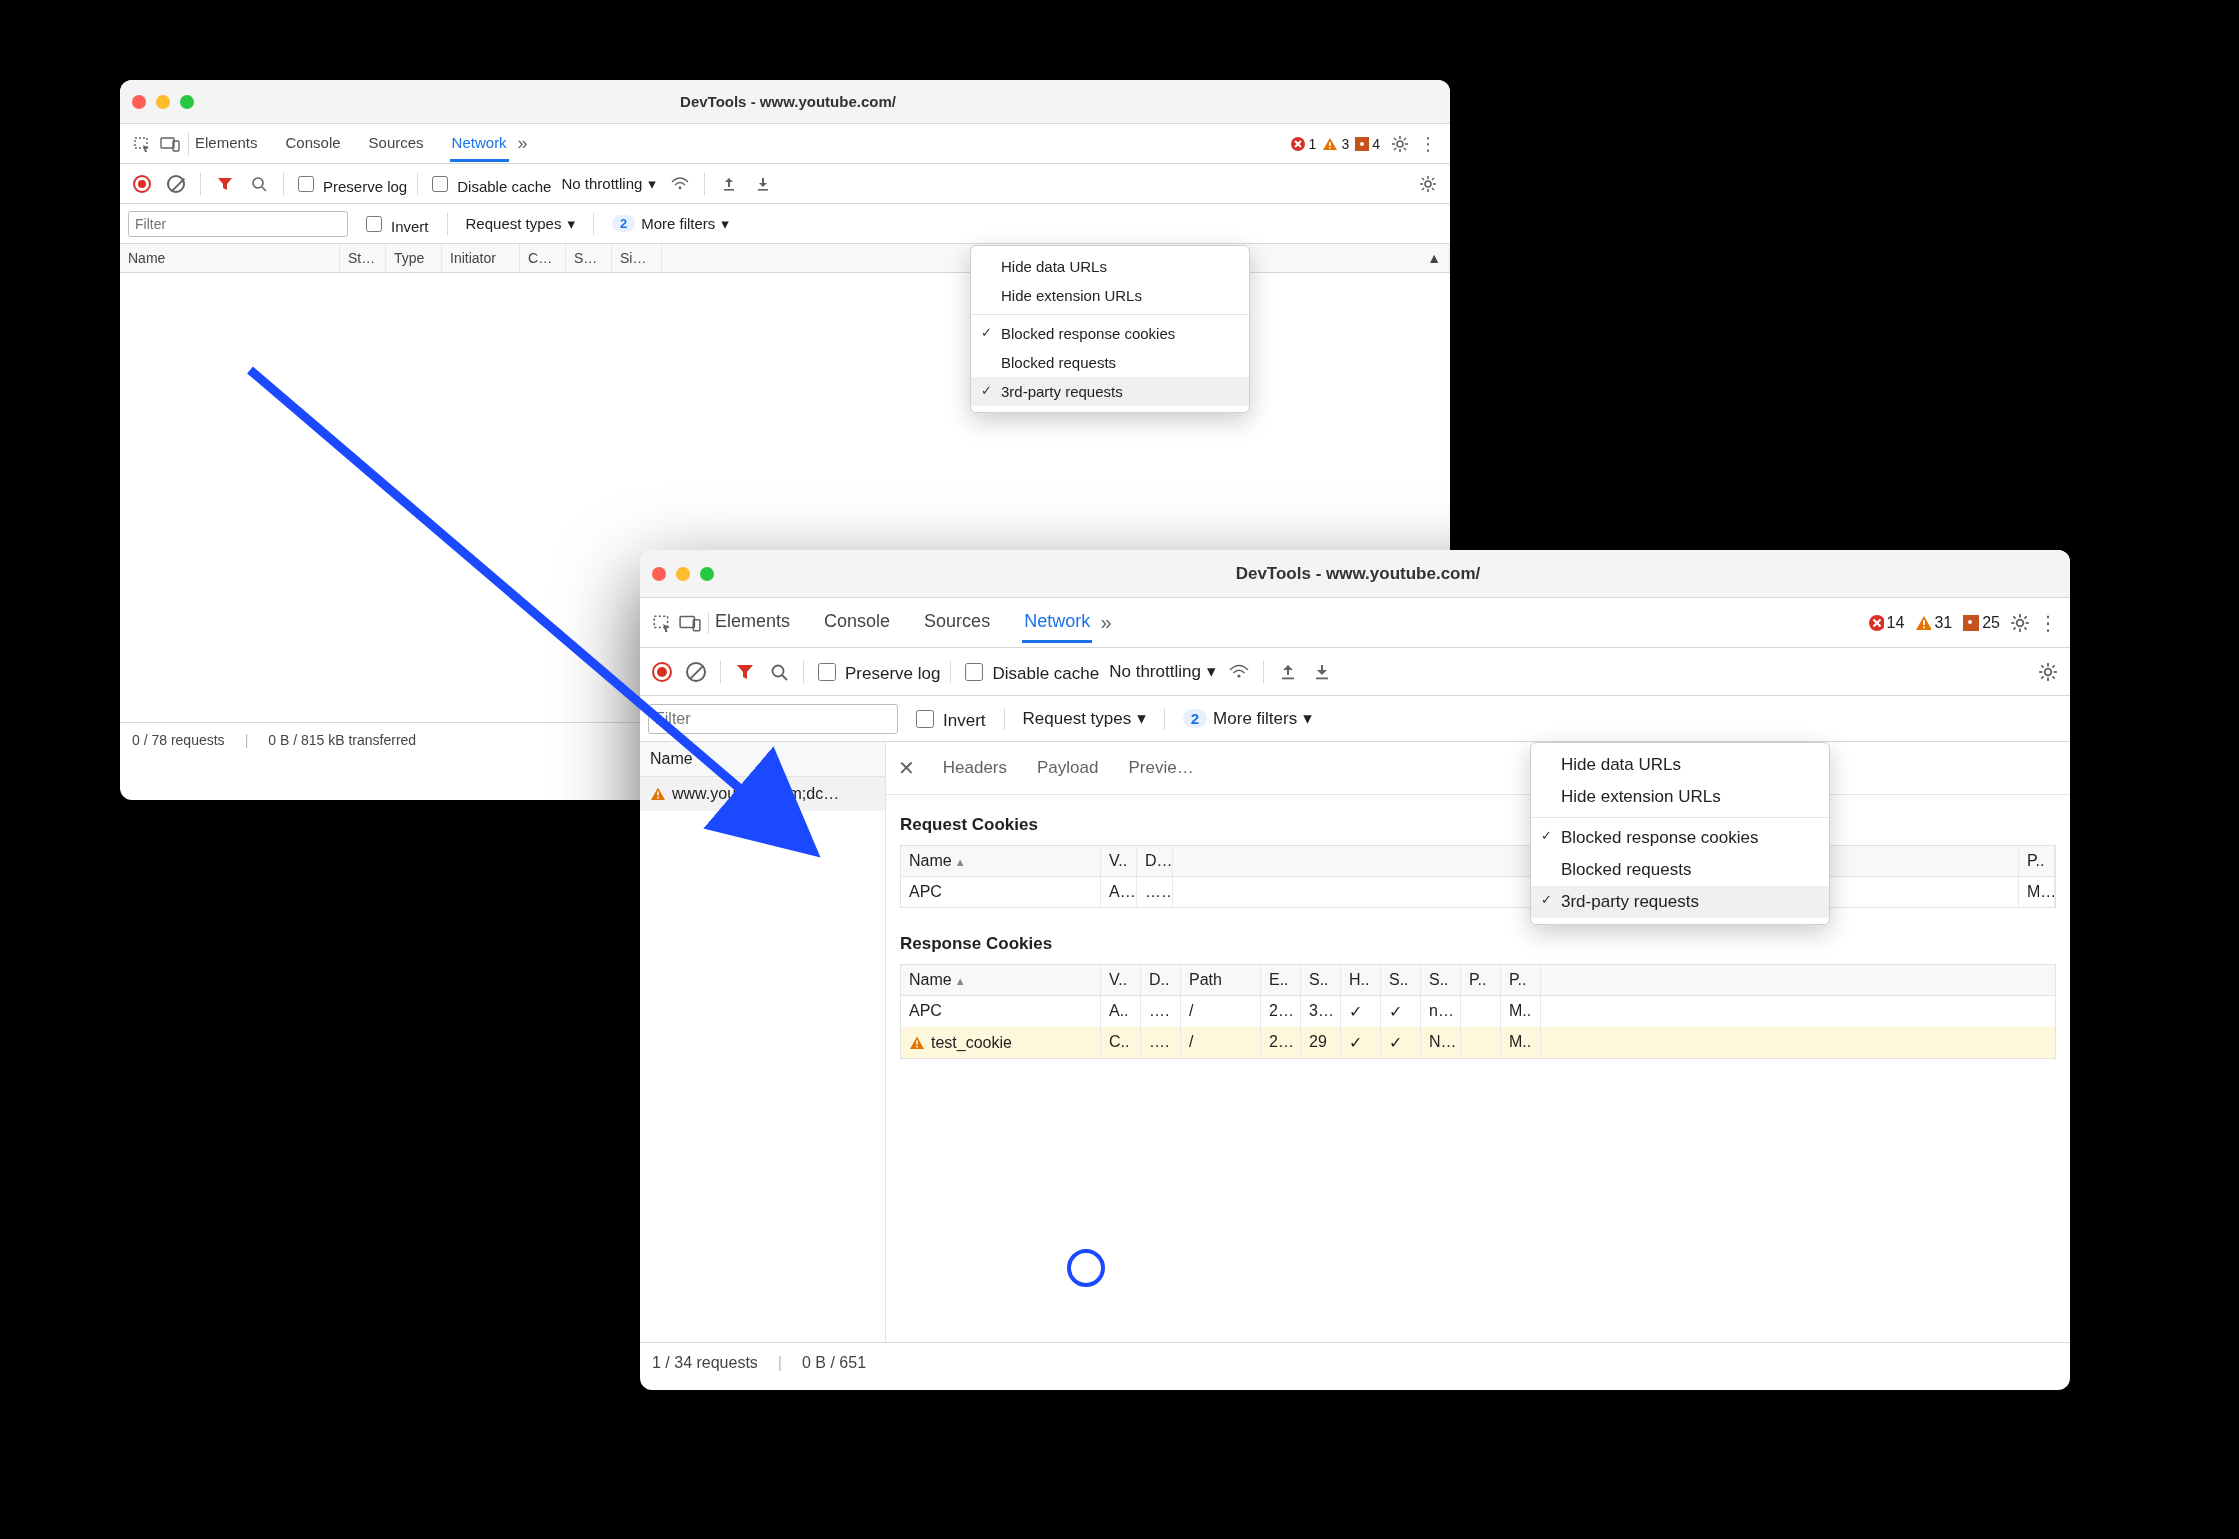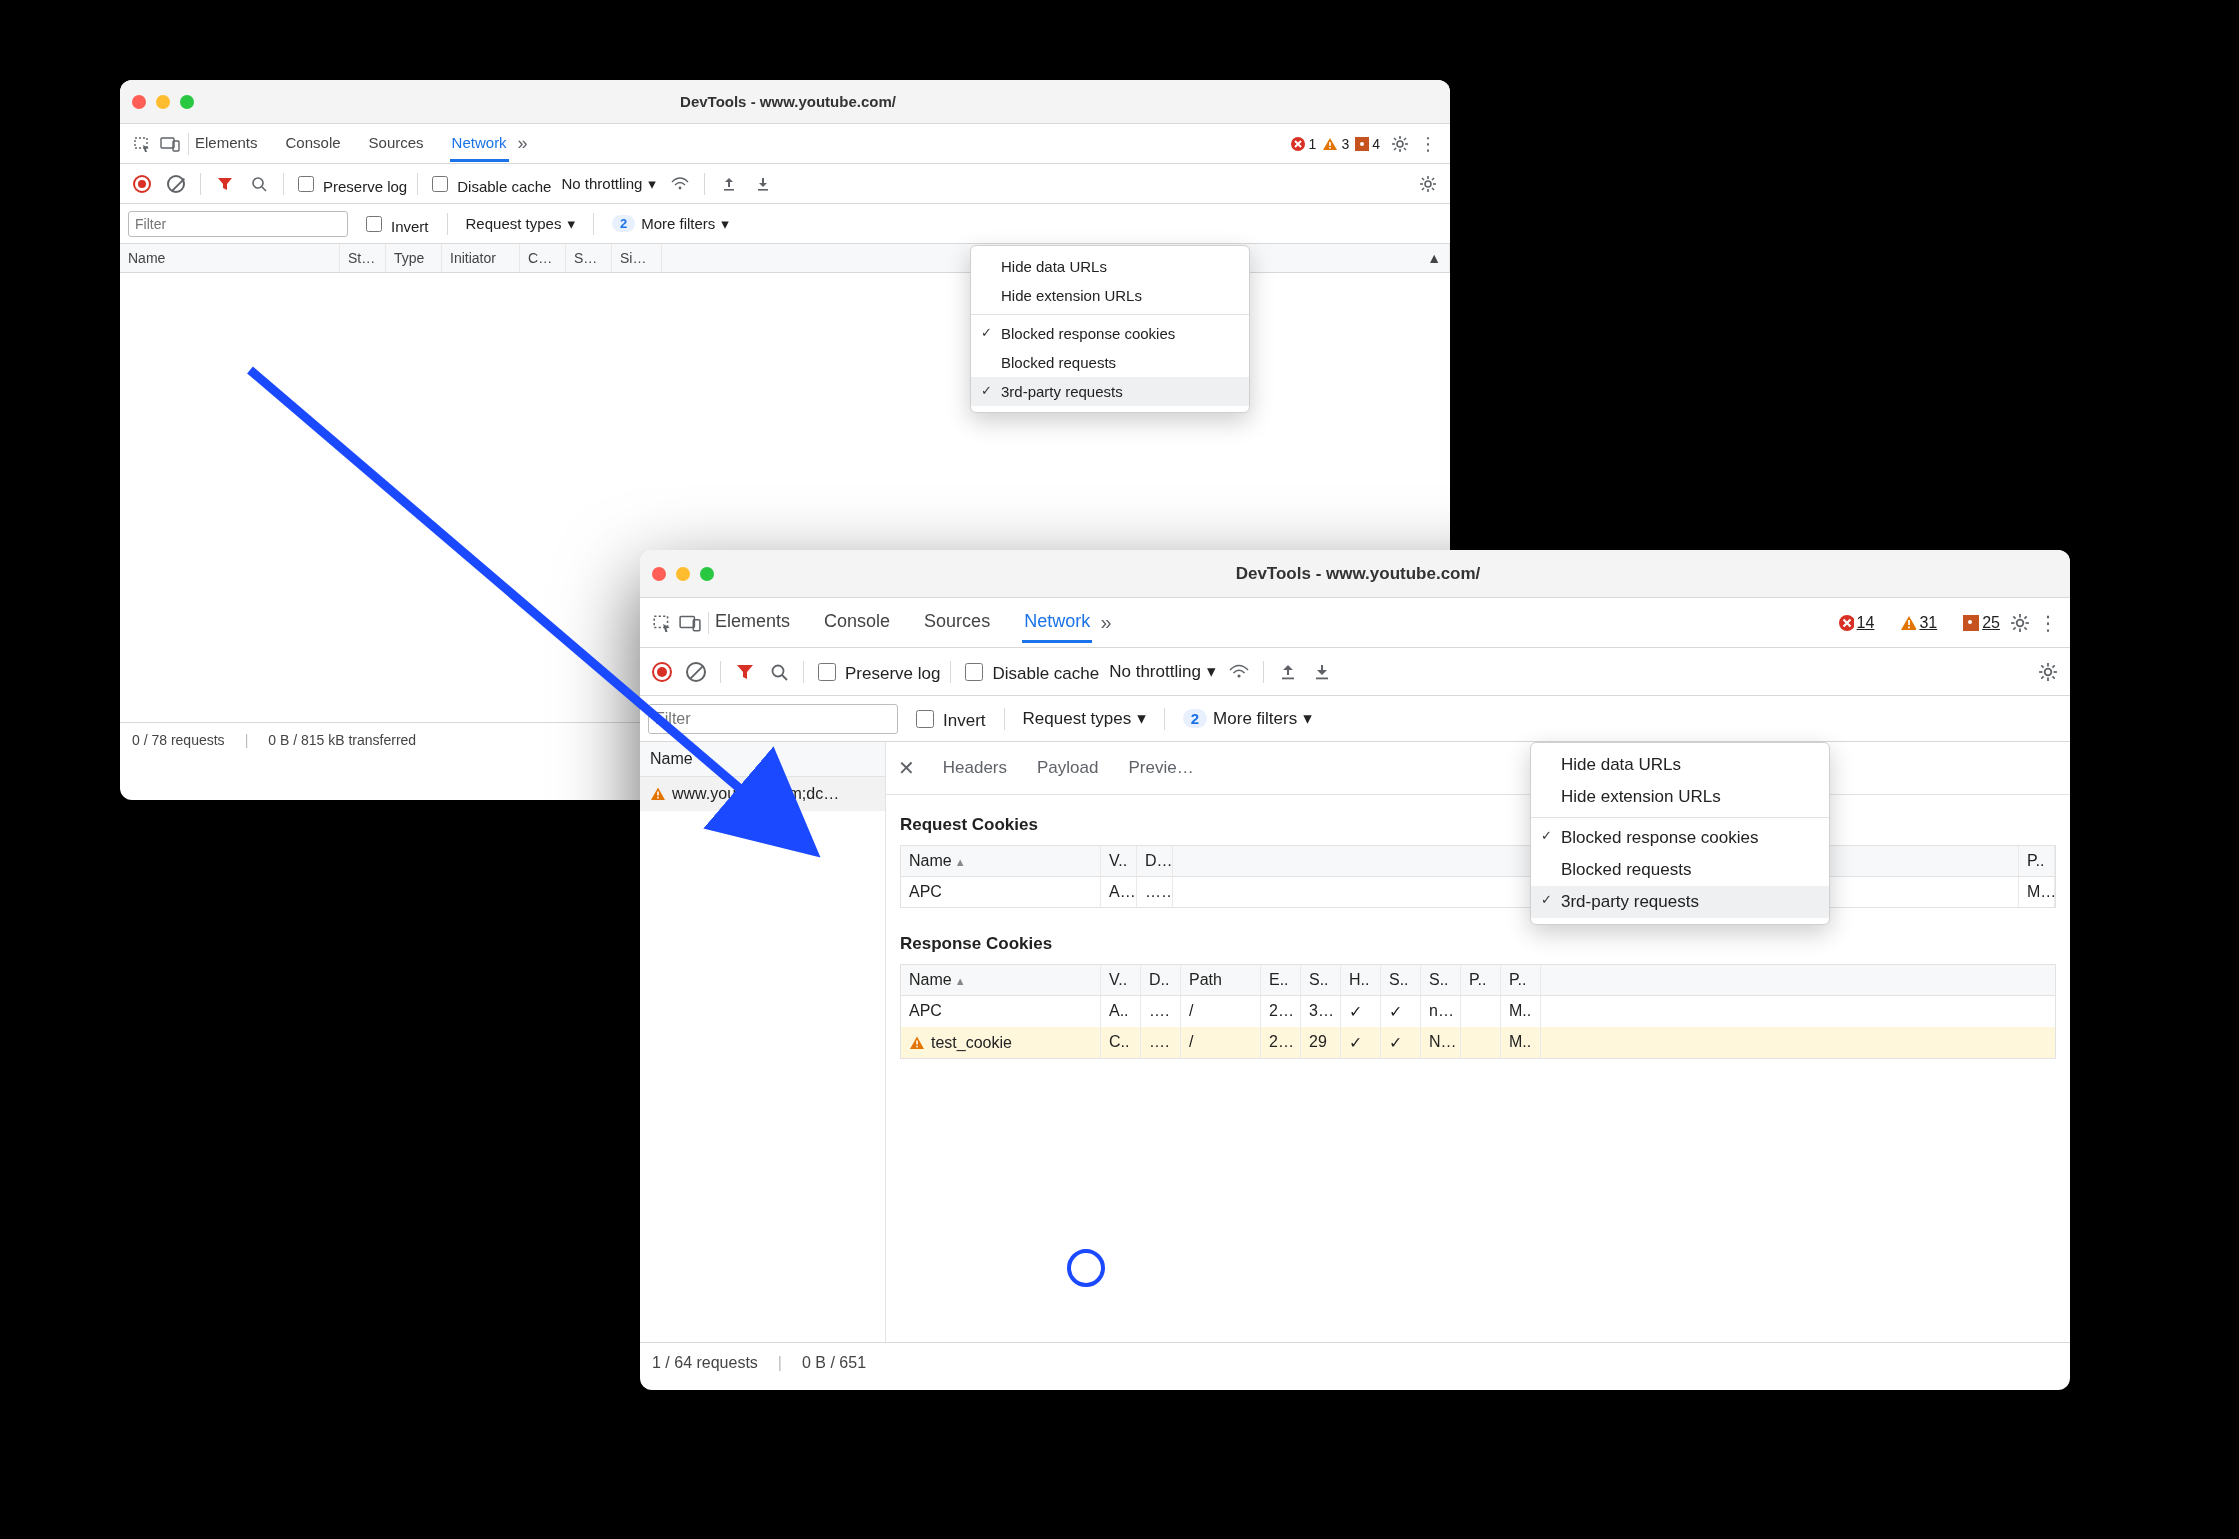--- a/index.html
+++ b/index.html
@@ -383,21 +383,21 @@
     </div>
     <div class="vdiv"></div>
     <div class="tabs" style="font-size:18px; gap:30px;">
       <div class="tab">Elements</div>
       <div class="tab">Console</div>
       <div class="tab">Sources</div>
       <div class="tab active">Network</div>
     </div>
     <div class="icon-btn" style="font-size:20px;">»</div>
     <div class="spacer"></div>
-    <div class="counts" style="font-size:16px; gap:26px;text-decoration:underline;">
+    <div class="counts" style="font-size:16px; gap:11px;">
       <span class="count-item">
         <span class="ico error-ico">
             <svg width="18" height="18">
               <circle cx="9" cy="9" r="8" fill="#d93025"></circle>
               <path d="M5.5 5.5 L12.5 12.5 M12.5 5.5 L5.5 12.5" stroke="#fff" stroke-width="2.2"></path>
             </svg>
           </span>
         <span>14</span>
       </span>
       <span class="count-item">
@@ -635,21 +635,21 @@
             <div class="ck-cell" style="width:40px;"></div>
             <div class="ck-cell" style="width:40px;">M..</div>
           </div>
         </div>
 
       </div>
     </div>
   </div>
 
   <div class="statusbar" style="height:40px; font-size:16px;">
-    <span>1 / 64 requests</span>
+    <span>1 / 34 requests</span>
     <span class="sep"></span>
     <span>0 B / 651</span>
   </div>
 </div>
 
 <svg class="arrow-line" style="left:230px; top:350px;" width="620" height="520">
   <defs>
       <marker id="ah" markerWidth="12" markerHeight="12" refX="9" refY="6" orient="auto">
         <path d="M0 0 L12 6 L0 12 Z" fill="#1a49ff"></path>
       </marker>

